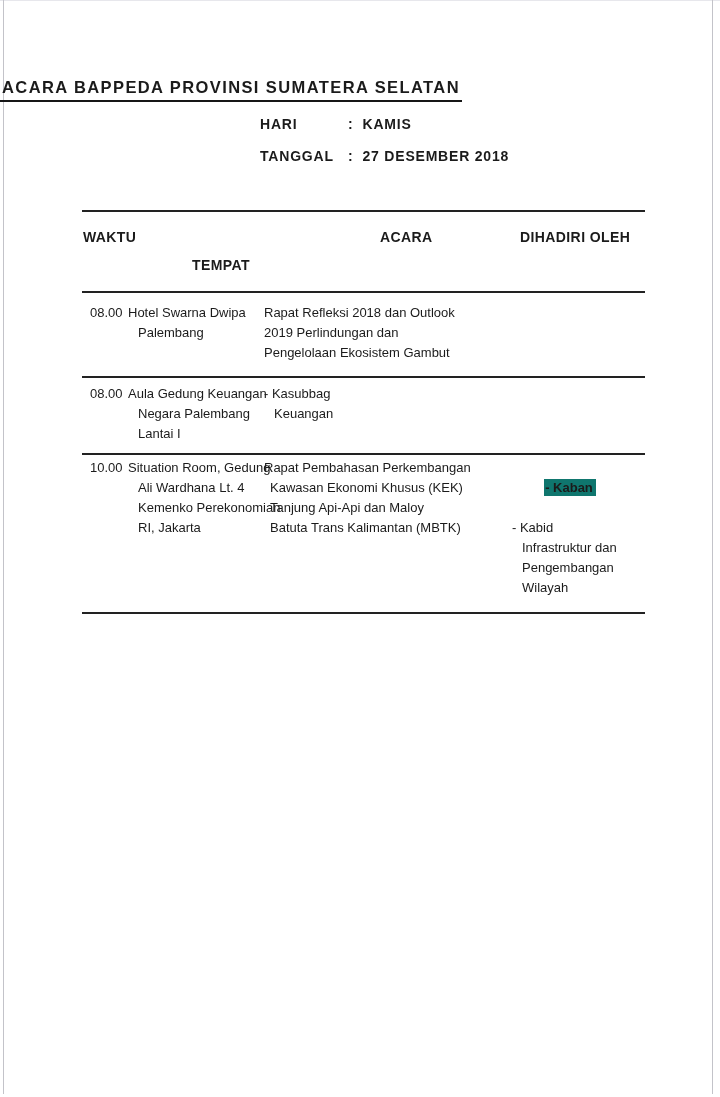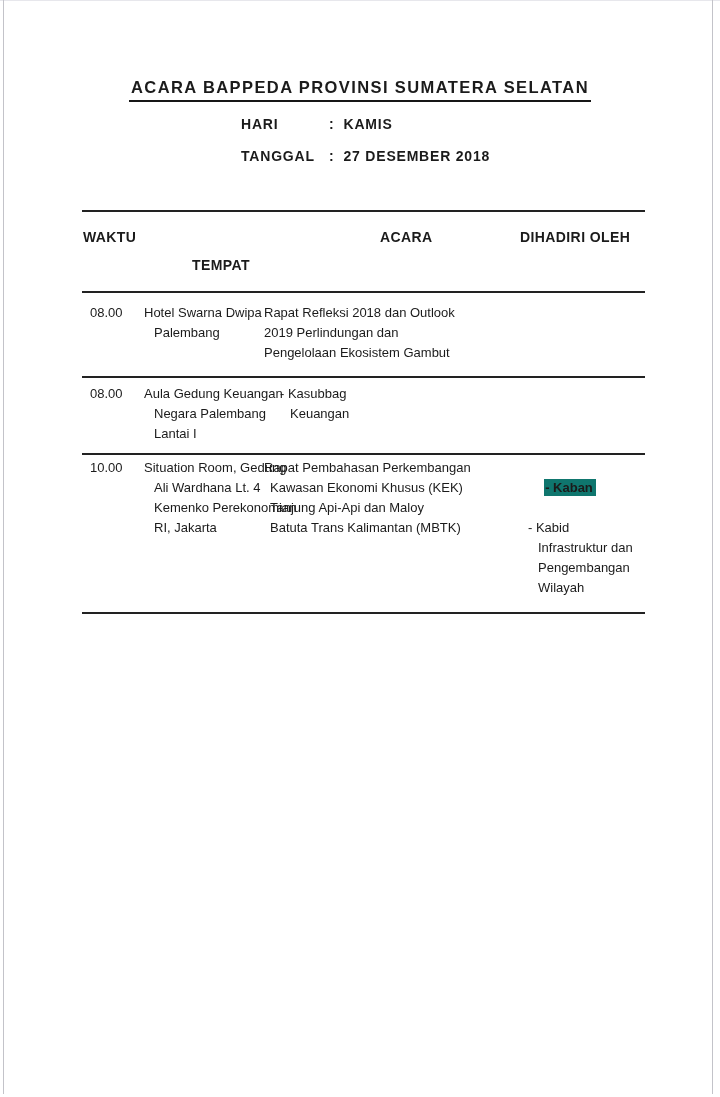--- a/index.html
+++ b/index.html
@@ -11,48 +11,48 @@
     color:#1b1b1b;
     overflow:hidden;
   }
   
   .edge{position:absolute;background:#c3c3c9;}
   .edge-left{left:3px;top:0;width:1px;height:1094px;}
   .edge-right{left:712px;top:0;width:1px;height:1094px;}
   .edge-top{left:0;top:0;width:720px;height:1px;background:#e7e7ec;}
 
   
-  .title-wrap{position:absolute;left:0;top:78px;width:720px;text-align:center;}
+  .title-wrap{position:absolute;left:0;top:78px;width:720px;text-align:left;}
   .doc-title{
     display:inline-block;
     font-size:16.5px;font-weight:bold;letter-spacing:1.4px;
     border-bottom:2.5px solid #161616;
     padding:0 2px 3px 2px;
     white-space:nowrap;
   }
 
   
-  .meta{position:absolute;left:241px;top:114px;font-size:14px;font-weight:bold;letter-spacing:0.8px;}
+  .meta{position:absolute;left:260px;top:114px;font-size:14px;font-weight:bold;letter-spacing:0.8px;}
   .meta-row{display:flex;height:20px;line-height:20px;margin-bottom:12px;}
   .meta-label{width:88px;}
   .meta-colon{margin-right:9px;}
 
   
   .schedule{position:absolute;left:82px;top:210px;width:563px;}
   .rule{height:2px;background:#222222;}
   .grid-row{display:grid;grid-template-columns:46px 136px 248px 133px;}
   .thead{padding:15px 0 16px 0;font-weight:bold;font-size:14px;letter-spacing:0.4px;line-height:20px;}
   .th-waktu{padding-left:1px;}
   .th-tempat{padding-left:64px;margin-top:28px;}
   .th-acara{padding-left:116px;}
   .th-dihadiri{padding-left:8px;}
 
   .cell{font-size:13px;line-height:20px;white-space:pre;}
   .cell-waktu{padding-left:8px;}
-  .hang10{padding-left:10px;text-indent:-10px;margin-left:16px;}
+  .hang10{padding-left:10px;text-indent:-10px;}
   .hang6{padding-left:6px;text-indent:-6px;}
   .row1{padding:10px 0 13px 0;}
   .row2{padding:6px 0 9px 0;}
   .row3{padding:3px 0 14px 0;}
 
   .kaban-line{margin-left:-4px;white-space:pre;line-height:20px;font-size:13px;}
   .kaban-mark{font-weight:bold;padding:1px 3px 1px 1px;}
 </style>
 </head>
 <body>

